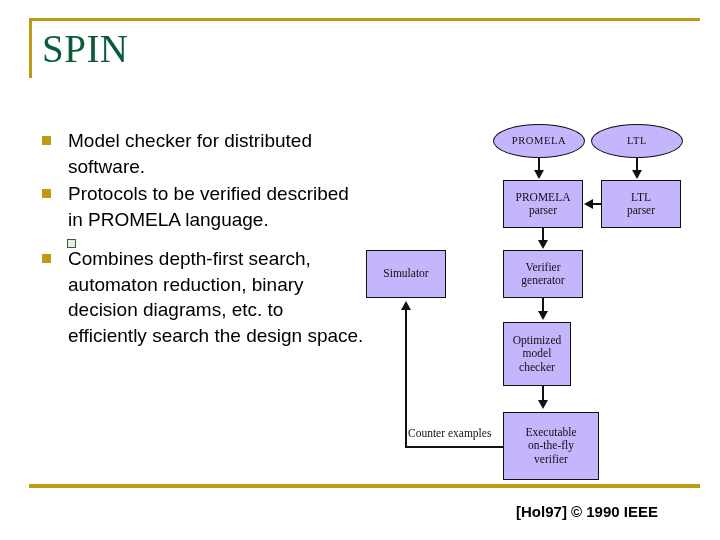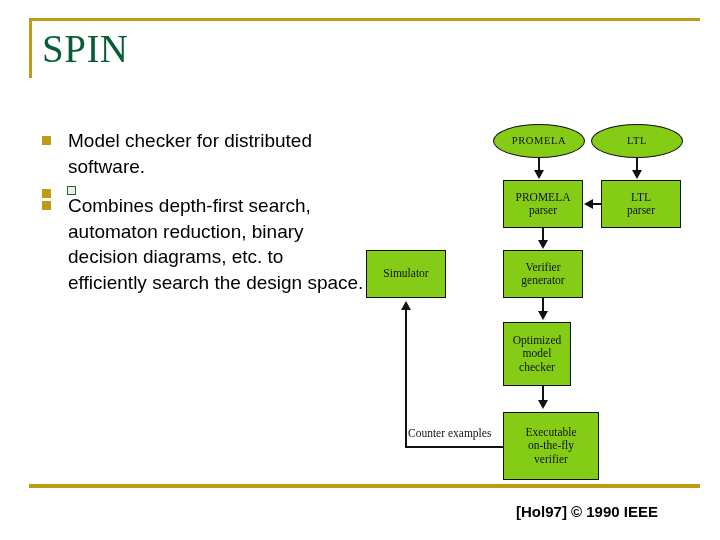--- a/index.html
+++ b/index.html
@@ -102,21 +102,21 @@
     position: absolute;
     left: 360px;
     top: 112px;
     width: 350px;
     height: 375px;
   }
   .node {
     position: absolute;
     box-sizing: border-box;
     border: 1.5px solid #111111;
-    background: #84cc16;
+    background: #c4b5fd;
     font-family: "Liberation Serif", serif;
     font-size: 11.5px;
     line-height: 13.5px;
     color: #111111;
     text-align: center;
     display: flex;
     align-items: center;
     justify-content: center;
     white-space: pre-line;
   }
@@ -183,20 +183,21 @@
 
   <div class="body">
 
     <div class="bullet-l1">
       <span class="marker"></span>
       <span>Model checker for distributed software.</span>
     </div>
 
     <div class="bullet-l1">
       <span class="marker"></span>
+      <span>Protocols to be verified described in PROMELA language.</span>
     </div>
 
     <div class="bullet-l2">
       <span class="marker"></span>
     </div>
 
     <div class="bullet-l1 gap-before">
       <span class="marker"></span>
       <span>Combines depth-first search, automaton reduction, binary decision diagrams, etc. to efficiently search the design space.</span>
     </div>

